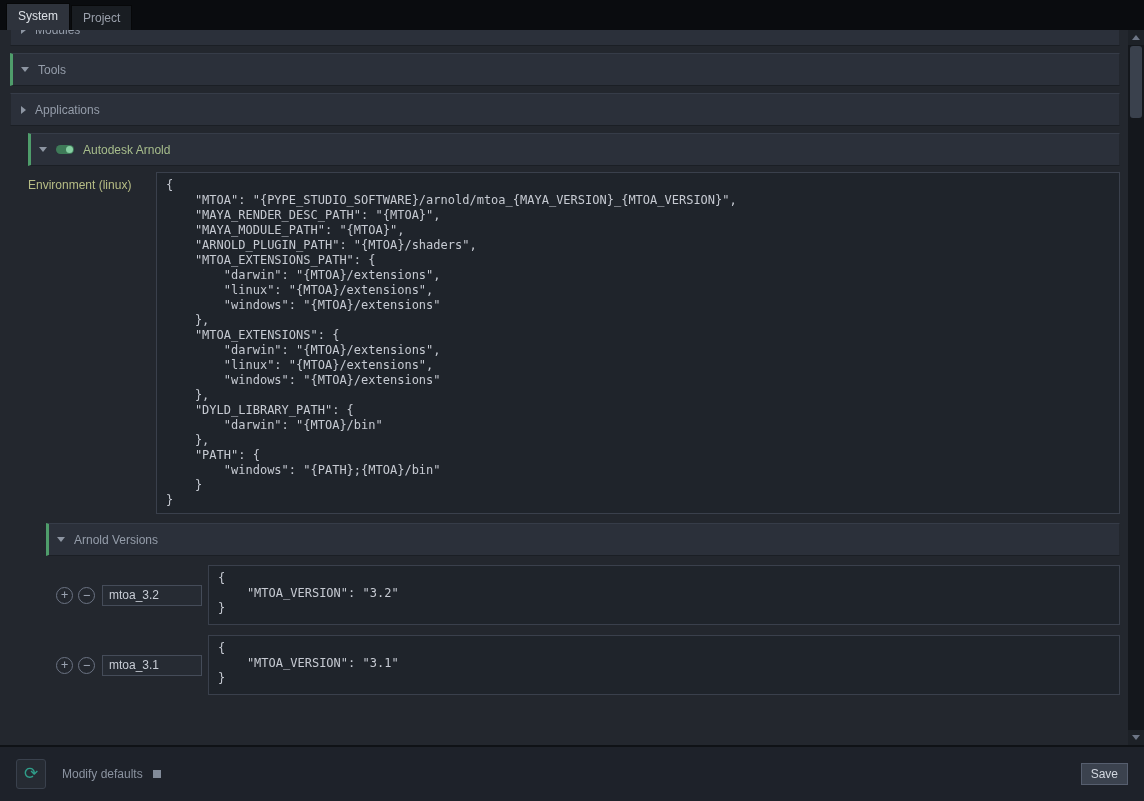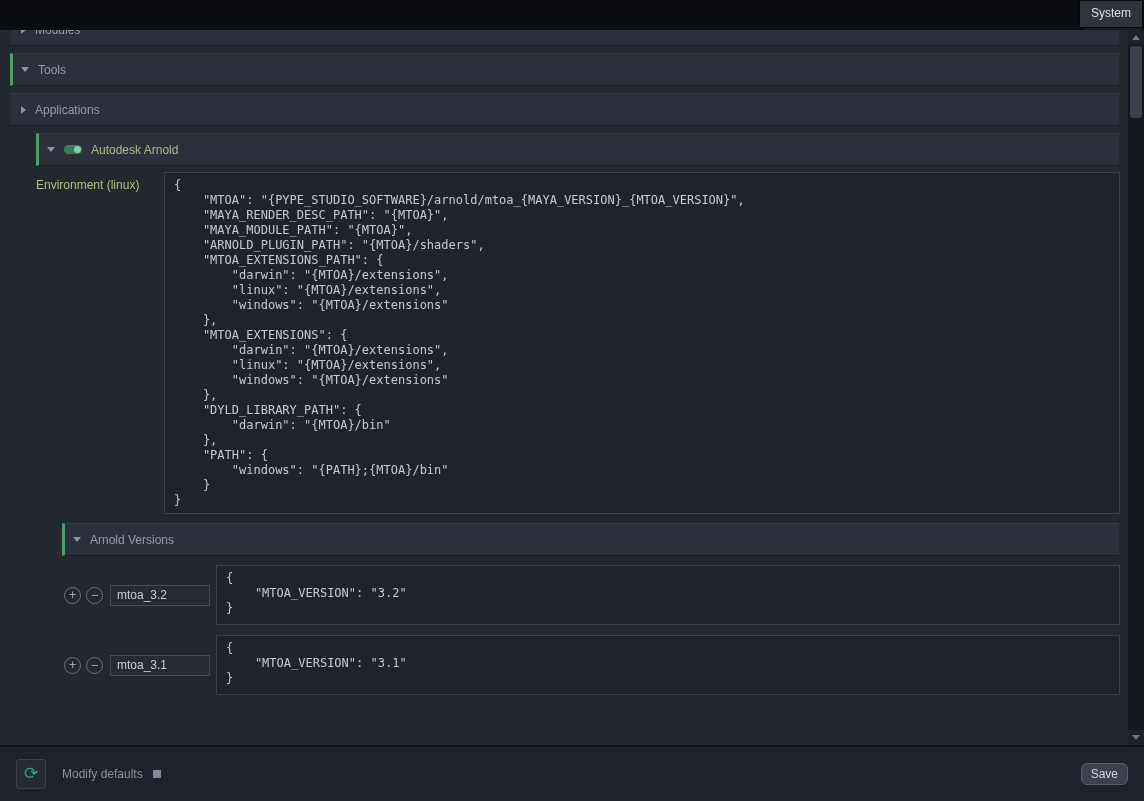--- a/index.html
+++ b/index.html
@@ -8,21 +8,21 @@
 
   .app {
     position:relative; width:1144px; height:801px;
     background:#23272e; overflow:hidden;
     box-shadow: inset 0 0 0 2px #0d0f12;
   }
 
   
   .tabbar {
     position:absolute; top:0; left:0; right:0; height:30px;
-    background:#0a0c0f; display:flex; align-items:flex-end; padding-left:16px;flex-direction:column;
+    background:#0a0c0f; display:flex; align-items:flex-end; padding-left:6px;
   }
   .tab {
     font-size:12px; color:#9aa0ab; background:#191d22;
     padding:5px 11px 5px; margin-right:1px;
     border:1px solid #070809; border-bottom:none;
   }
   .tab.active {
     background:#2e333c; color:#dce0e6; padding-bottom:7px;
   }
 
@@ -36,21 +36,21 @@
   .row.header {
     height:33px; display:flex; align-items:center; gap:9px;
     background:#2b303a; border:1px solid #23272e;
     border-top-color:#363c48; border-bottom-color:#1b1f25;
     padding:0 10px; margin-bottom:7px;
   }
   .row.header .hlabel { font-size:12px; font-weight:normal; color:#959daa; }
   .row.header.accent { border-left:3px solid var(--accent-green, #4f9d6b); padding-left:8px; }
   .row.header .hlabel.greenish { color:#a7bd8c; }
 
-  .indent1 { margin-left:26px; }
+  .indent1 { margin-left:18px; }
   .indent2 { margin-left:28px; }
 
   .arrow { width:0; height:0; display:inline-block; flex:0 0 auto; }
   .arrow.right { border-top:4px solid transparent; border-bottom:4px solid transparent; border-left:5px solid #8d95a2; }
   .arrow.down  { border-left:4px solid transparent; border-right:4px solid transparent; border-top:5px solid #8d95a2; }
 
   .toggle {
     width:18px; height:9px; border-radius:5px; background:#3e7a58;
     position:relative; flex:0 0 auto;
   }
@@ -118,21 +118,21 @@
     width:30px; height:30px; border:1px solid #3a414d; border-radius:3px;
     background:#262b33; color:var(--refresh-icon, #2f9e8a);
     font-size:17px; line-height:26px; text-align:center; cursor:pointer; padding:0;
   }
   .modify-label { margin-left:16px; font-size:12px; color:#8b93a0; }
   .modify-box {
     width:8px; height:8px; background:#828b99; margin-left:10px; display:inline-block;
   }
   .save-btn {
     margin-left:auto; background:#3b424e; border:1px solid #565e6e;
-    border-radius:6px; color:#d3d8e0; font-size:12px;
+    border-radius:0; color:#d3d8e0; font-size:12px;
     padding:3px 9px; cursor:pointer;
   }
 </style>
 </head>
 <body>
 
 <div class="app">
 
   <div class="tabbar">
     <div class="tab active">System</div>

